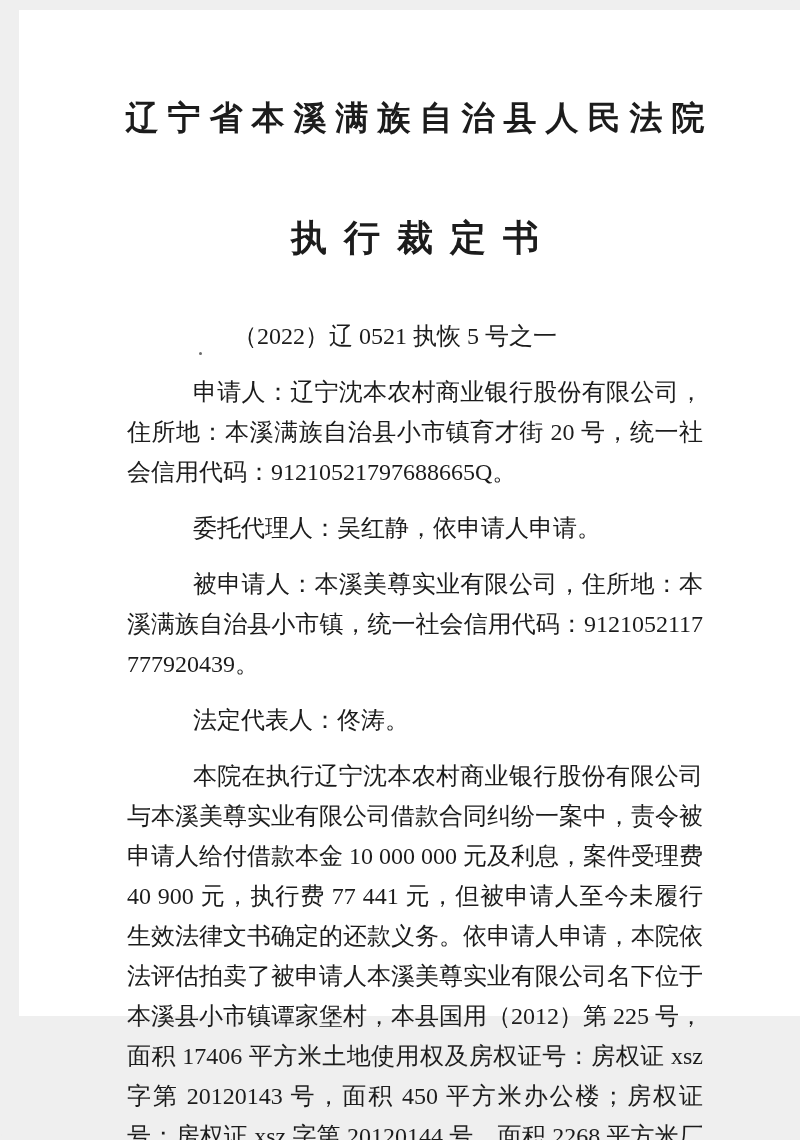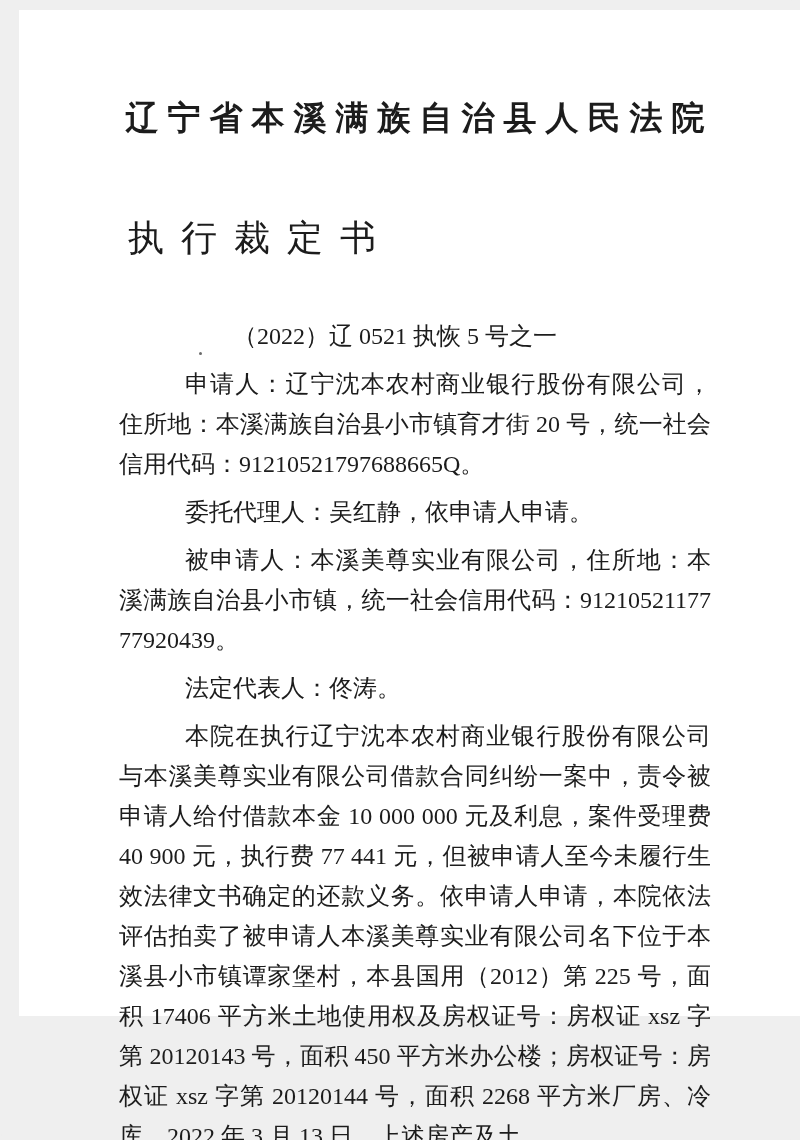--- a/index.html
+++ b/index.html
@@ -37,40 +37,40 @@
     text-align: center;
     font-size: 33px;
     font-weight: bold;
     letter-spacing: 9px;
     padding-left: 9px; 
     line-height: 44px;
     white-space: nowrap;
   }
   .doc-title {
     margin: 76px 0 0 0;
-    text-align: left;
+    text-align: center;
     font-size: 36px;
-    font-weight: normal;
+    font-weight: bold;
     letter-spacing: 17px;
     padding-left: 17px;
     line-height: 44px;
     white-space: nowrap;
   }
   .case-no {
     margin-top: 56px;
     text-align: center;
     padding-right: 40px;
     font-size: 24px;
     line-height: 40px;
   }
   .body-text {
     margin-top: 4px;
   }
   .body-text p {
-    margin: 8px;
+    margin: 16px;
     font-size: 24px;
     line-height: 40px;
     text-align: justify;
     text-justify: inter-ideograph;
     text-indent: 66px;
     word-break: break-all;
   }
   .artifact-dot {
     position: absolute;
     left: 180px;

